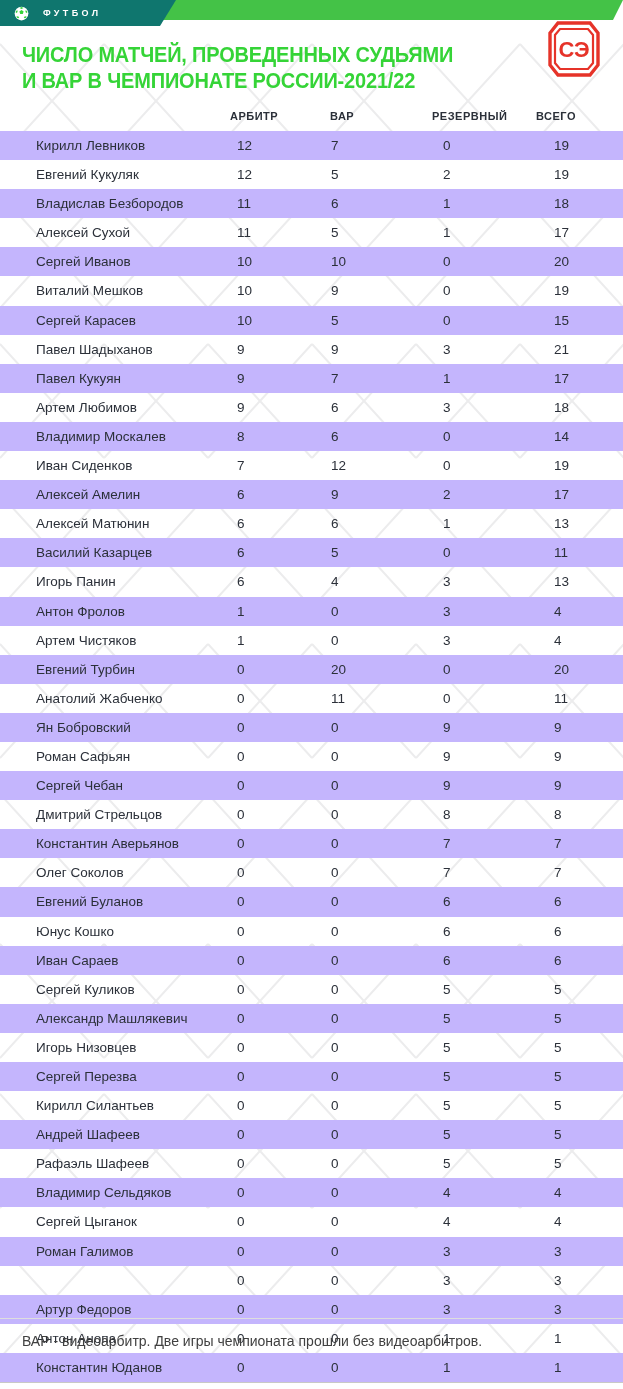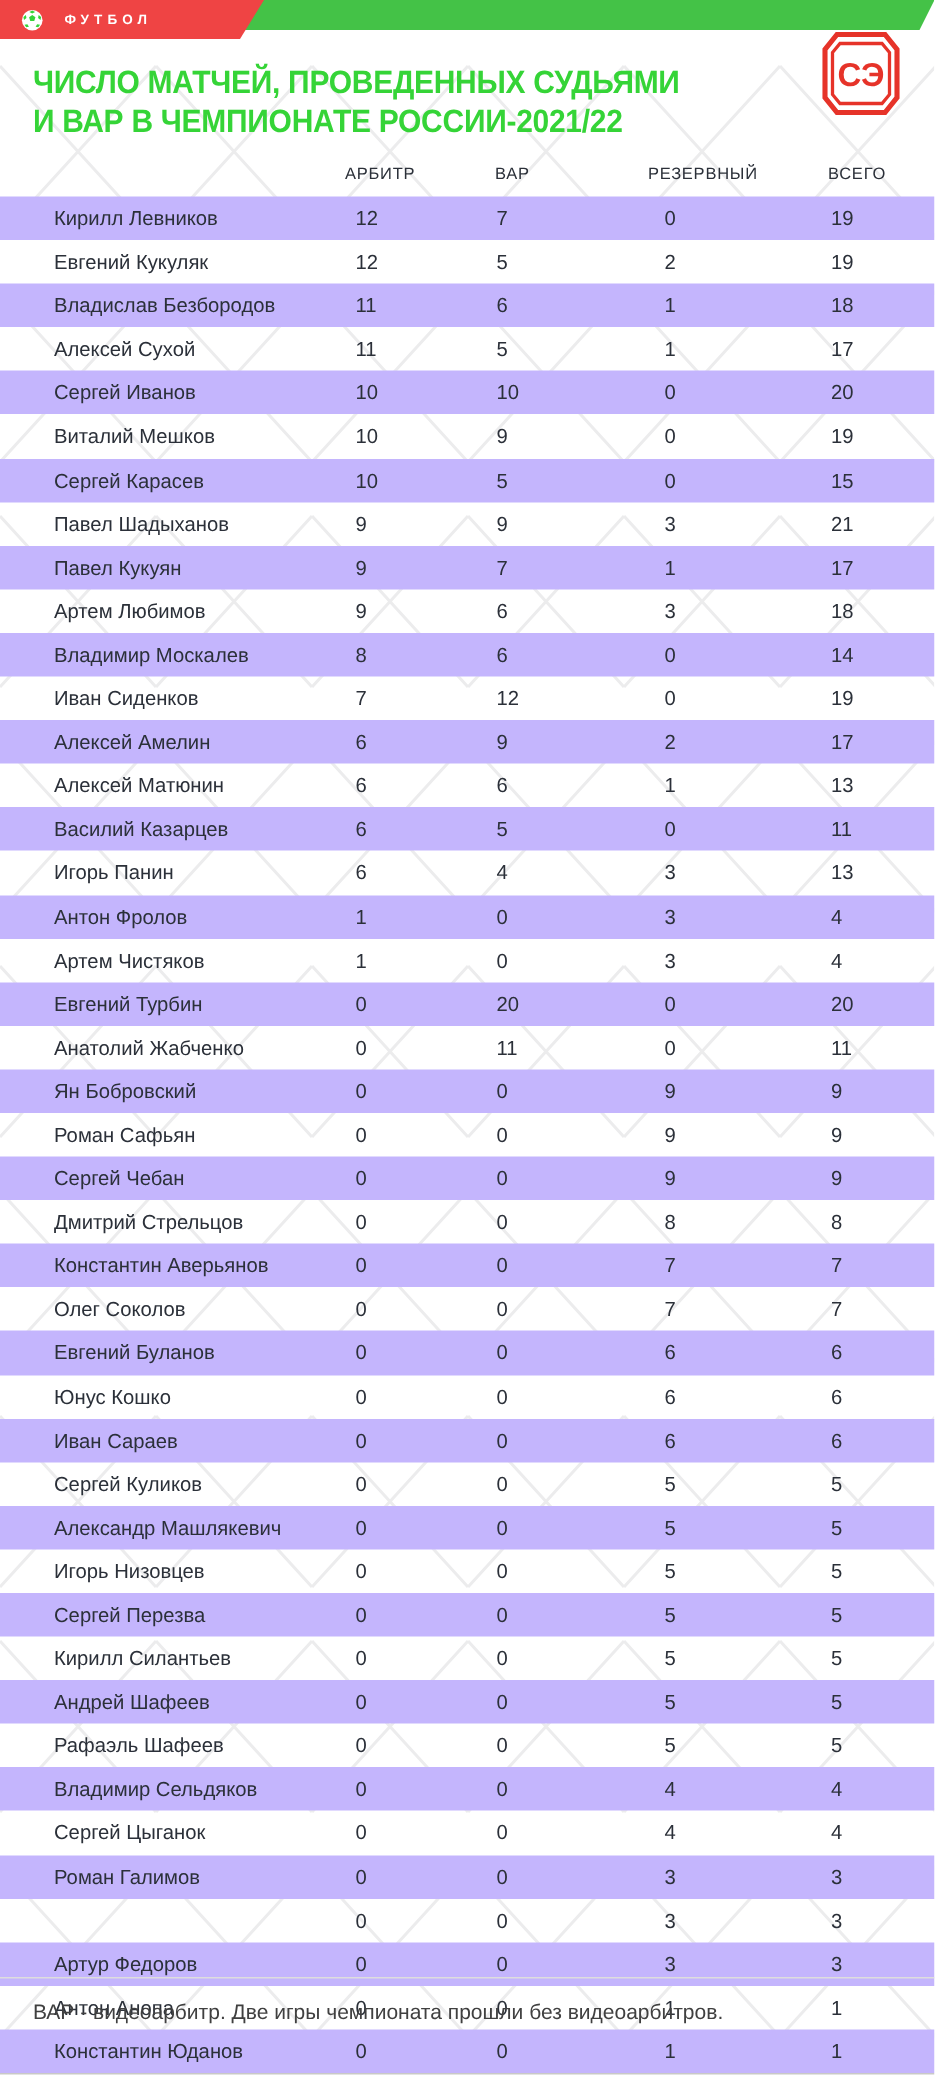--- a/index.html
+++ b/index.html
@@ -19,21 +19,21 @@
   }
 
   
   .topbar{
     position:absolute;left:0;top:0;width:623px;height:20px;
     background:#44c247;z-index:3;
     clip-path:polygon(0 0, 623px 0, 613px 20px, 0 20px);
   }
   .badge{
     position:absolute;left:0;top:0;height:26px;width:176px;
-    background:#ef4444;z-index:4;
+    background:#0f766e;z-index:4;
     clip-path:polygon(0 0, 176px 0, 160px 26px, 0 26px);
     display:flex;align-items:center;
   }
   .badge .ball{
     margin-left:14px;width:15px;height:15px;flex:0 0 auto;
   }
   .badge .btext{
     margin-left:14px;color:#ffffff;font-size:9px;font-weight:bold;
     letter-spacing:3.4px;line-height:1;
   }
@@ -69,26 +69,26 @@
   }
   .c-name{left:36px;}
   .c-a{left:237px;}
   .c-v{left:331px;}
   .c-r{left:443px;}
   .c-t{left:554px;}
 
   .head{height:26px;}
   .head .cell{
     top:0;height:26px;line-height:22px;
-    font-size:11px;font-weight:normal;color:#2b3039;letter-spacing:0.5px;
+    font-size:11px;font-weight:bold;color:#2b3039;letter-spacing:0.5px;
   }
   .head .c-a{left:230px;}
   .head .c-v{left:330px;}
   .head .c-r{left:432px;}
-  .head .c-t{left:552px;text-align:center;}
+  .head .c-t{left:536px;text-align:center;}
 
   .total{height:33px;border-top:1.5px solid #c9c9c7;background:#ffffff;}
   .total .cell{
     top:0;height:33px;line-height:33px;font-weight:bold;font-size:14px;color:#20242c;
   }
 
   
   .footsep{
     position:absolute;left:0;top:1318px;width:623px;height:1px;background:#dedede;z-index:2;
   }

